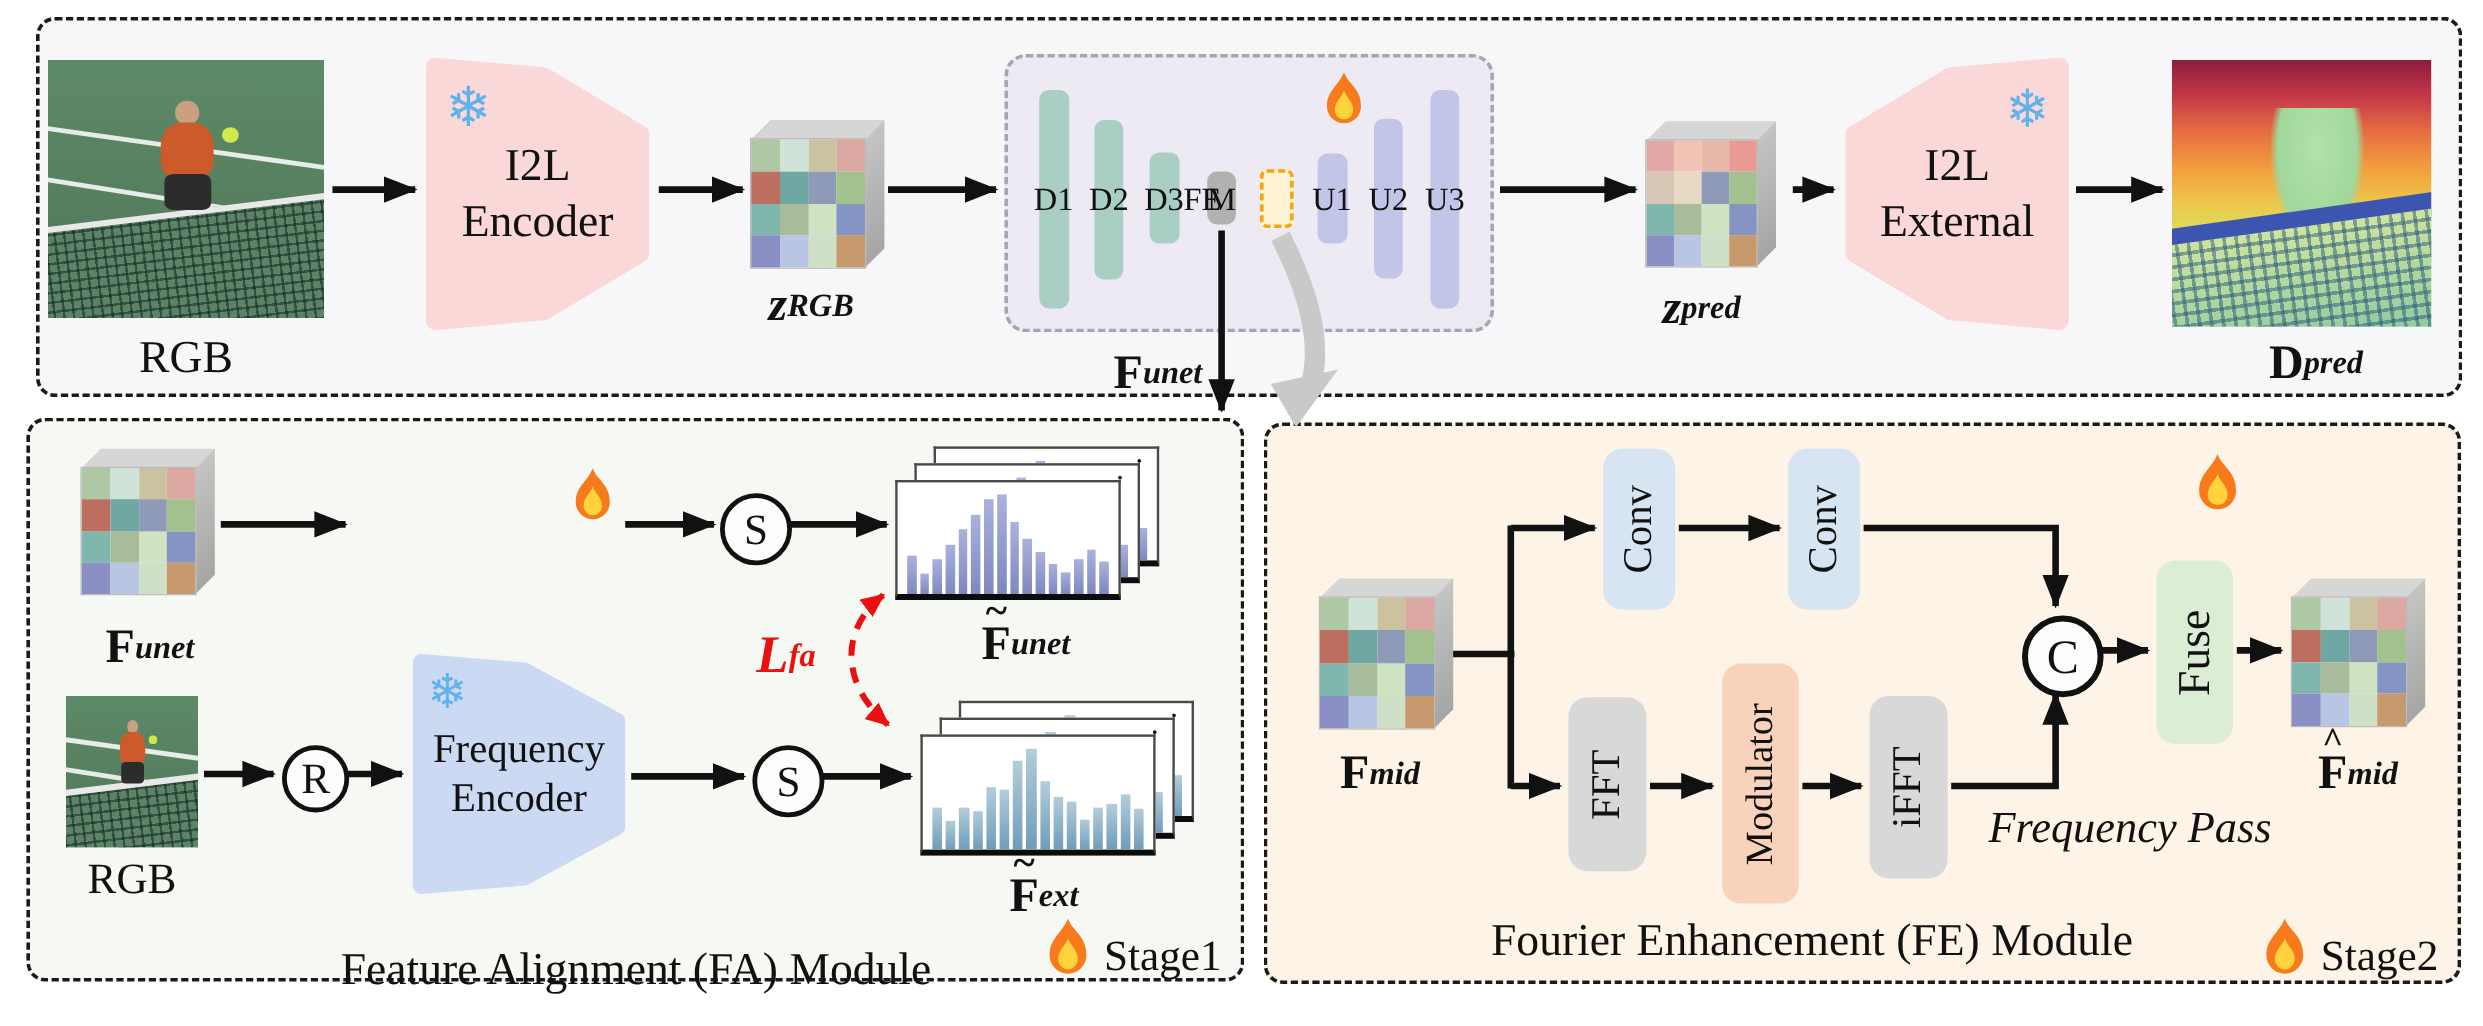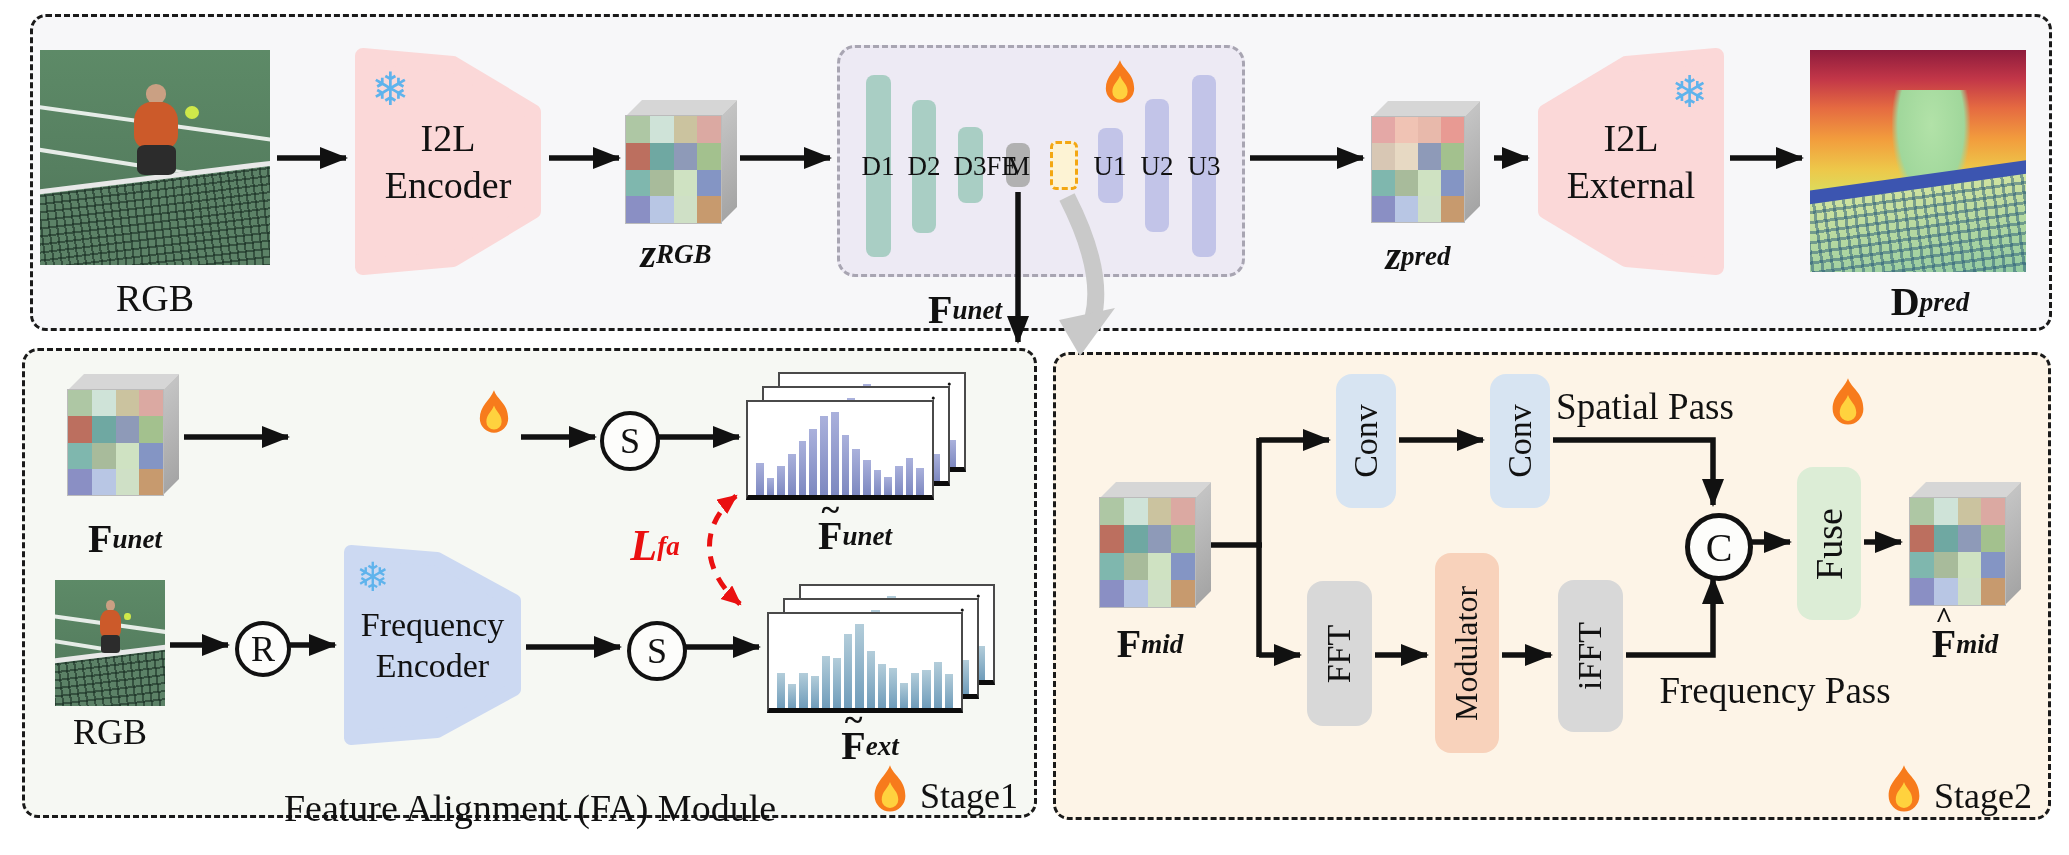--- a/index.html
+++ b/index.html
@@ -547,38 +547,37 @@
   <div class="module mod-blue" style="left:1336px;top:374px;width:60px;height:134px;">
     <div class="vtext">
         <span>Conv</span>
       </div>
   </div>
   <div class="module mod-blue" style="left:1490px;top:374px;width:60px;height:134px;">
     <div class="vtext">
         <span>Conv</span>
       </div>
   </div>
-  <div class="el center" style="left:1530px;top:386px;width:230px;height:40px;font-size:37px;">Spatial Pass</div>
 
   <div class="module mod-gray" style="left:1307px;top:581px;width:65px;height:145px;">
     <div class="vtext">
         <span>FFT</span>
       </div>
   </div>
   <div class="module mod-peach" style="left:1435px;top:553px;width:64px;height:200px;">
     <div class="vtext">
         <span>Modulator</span>
       </div>
   </div>
   <div class="module mod-gray" style="left:1558px;top:580px;width:65px;height:152px;">
     <div class="vtext">
         <span>iFFT</span>
       </div>
   </div>
-  <div class="el center" style="left:1640px;top:670px;width:270px;height:40px;font-size:37px;">Frequency Pass</div>
+  <div class="el center" style="left:1640px;top:670px;width:270px;height:40px;font-size:37px;font-style:italic;">Frequency Pass</div>
 
   <div class="op-circle" style="left:1685px;top:513px;width:58px;height:58px;border-width:5px;font-size:40px;">
     <span>C</span>
   </div>
 
   <div class="module mod-green fuse-txt" style="left:1797px;top:467px;width:64px;height:153px;">
     <div class="vtext">
         <span>Fuse</span>
       </div>
   </div>
@@ -608,19 +607,20 @@
   <div class="mlabel center" style="left:1900px;top:620px;width:130px;">
     <span class="mwrap"><span class="macc macc-hat">^</span><span class="mbase">F</span></span>
       <sub>mid</sub>
   </div>
 
   <svg class="flame" style="left:1826px;top:376px;" width="44" height="52" viewBox="0 0 36 44">
     <path d="M18 2c3 9 13 12 13 26a13 13 0 0 1-26 0C5 16 14 12 18 2z" fill="#f77b1c"></path>
     <path d="M18 16c2 6 7 8 7 15a7 7 0 0 1-14 0c0-7 5-9 7-15z" fill="#ffd23e"></path>
   </svg>
 
+  <div class="el caption center" style="left:1210px;top:762px;width:600px;height:44px;">Fourier Enhancement (FE) Module</div>
   <svg class="flame" style="left:1882px;top:763px;" width="44" height="52" viewBox="0 0 36 44">
     <path d="M18 2c3 9 13 12 13 26a13 13 0 0 1-26 0C5 16 14 12 18 2z" fill="#f77b1c"></path>
     <path d="M18 16c2 6 7 8 7 15a7 7 0 0 1-14 0c0-7 5-9 7-15z" fill="#ffd23e"></path>
   </svg>
   <div class="el stage-label" style="left:1934px;top:775px;">Stage2</div>
 
 </div>
 
 </body></html>

